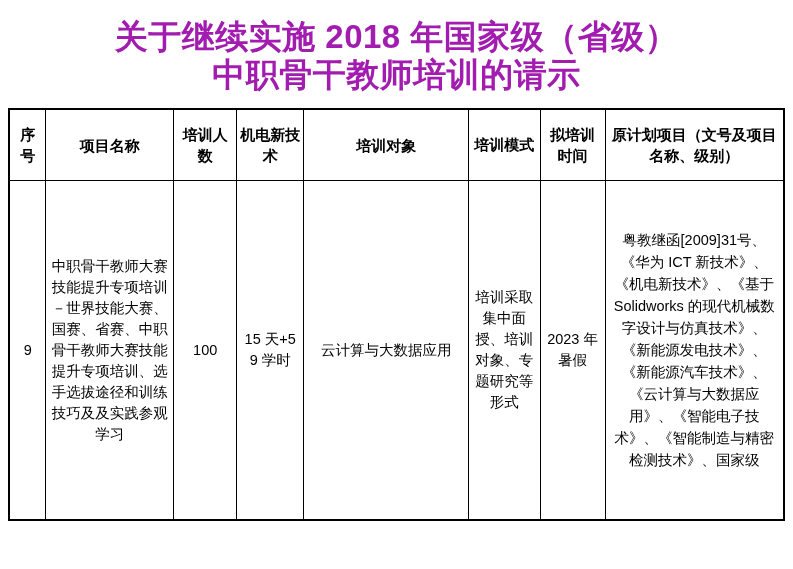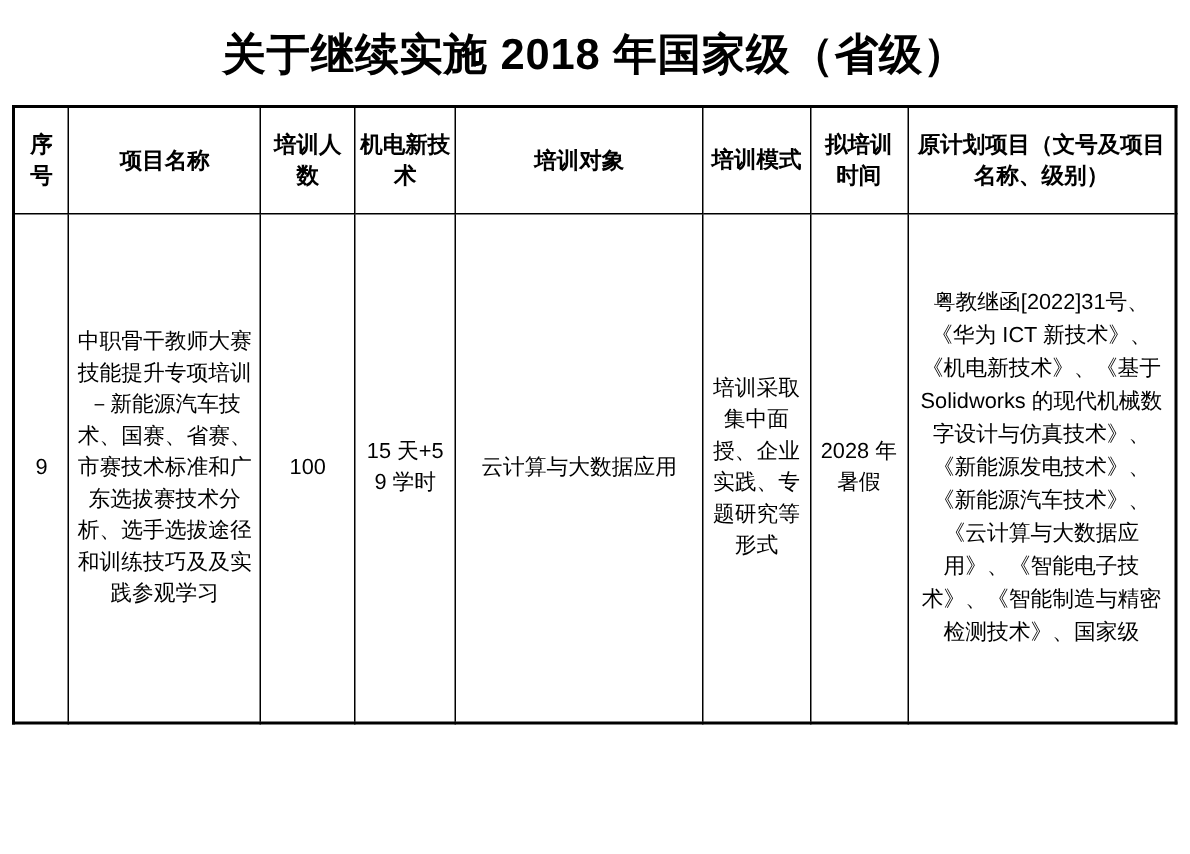--- a/index.html
+++ b/index.html
@@ -16,23 +16,23 @@
   }
   .page {
     position: relative;
     width: 793px;
     height: 569px;
     box-sizing: border-box;
   }
   .doc-title {
     text-align: center;
     font-weight: bold;
-    font-size: 29px;
+    font-size: 33px;
     line-height: 38px;
-    color: #000000;
+    color: #a21caf;
     padding-top: 18px;
     letter-spacing: 0.5px;
   }
   .doc-title .line {
     display: block;
     white-space: nowrap;
   }
   .table-wrap {
     padding: 14px 20px 0 8px;
   }
@@ -89,20 +89,21 @@
     font-size: 14.5px;
   }
 </style>
 </head>
 <body>
 
 <div class="page">
 
   <div class="doc-title">
     <span class="line">关于继续实施 2018 年国家级（省级）</span>
+    <span class="line">中职骨干教师培训的请示</span>
   </div>
 
   <div class="table-wrap">
     <table class="req-table">
       <colgroup>
         <col class="col-seq">
         <col class="col-name">
         <col class="col-count">
         <col class="col-days">
         <col class="col-target">
@@ -119,36 +120,36 @@
           <th>培训对象</th>
           <th class="vert-head" style="word-break: break-all; font-family: Liberation Serif, serif;">培训模式</th>
           <th class="vert-head" style="word-break: break-all;">拟培训时间</th>
           <th>原计划项目（文号及项目名称、级别）</th>
         </tr>
       </thead>
       <tbody>
         <tr>
           <td class="body-cell seq-cell">9</td>
           <td class="body-cell">
-            <div class="cell-inner">中职骨干教师大赛技能提升专项培训－新能源汽车技术、国赛、省赛、市赛技术标准和广东选拔赛技术分析、选手选拔途径和训练技巧及及实践参观学习</div>
+            <div class="cell-inner">中职骨干教师大赛技能提升专项培训－世界技能大赛、国赛、省赛、中职骨干教师大赛技能提升专项培训、选手选拔途径和训练技巧及及实践参观学习</div>
           </td>
           <td class="body-cell">100</td>
           <td class="body-cell">
             <div class="cell-inner">15 天+59 学时</div>
           </td>
           <td class="body-cell">
             <div class="cell-inner">云计算与大数据应用</div>
           </td>
           <td class="body-cell">
-            <div class="cell-inner">培训采取集中面授、企业实践、专题研究等形式</div>
+            <div class="cell-inner">培训采取集中面授、培训对象、专题研究等形式</div>
           </td>
           <td class="body-cell">
-            <div class="cell-inner">2028 年暑假</div>
+            <div class="cell-inner">2023 年暑假</div>
           </td>
           <td class="body-cell orig-cell">
-            <div class="cell-inner">粤教继函[2022]31号、《华为 ICT 新技术》、《机电新技术》、《基于 Solidworks 的现代机械数字设计与仿真技术》、《新能源发电技术》、《新能源汽车技术》、《云计算与大数据应用》、《智能电子技术》、《智能制造与精密检测技术》、国家级</div>
+            <div class="cell-inner">粤教继函[2009]31号、《华为 ICT 新技术》、《机电新技术》、《基于 Solidworks 的现代机械数字设计与仿真技术》、《新能源发电技术》、《新能源汽车技术》、《云计算与大数据应用》、《智能电子技术》、《智能制造与精密检测技术》、国家级</div>
           </td>
         </tr>
       </tbody>
     </table>
   </div>
 
 </div>
 
 </body></html>

